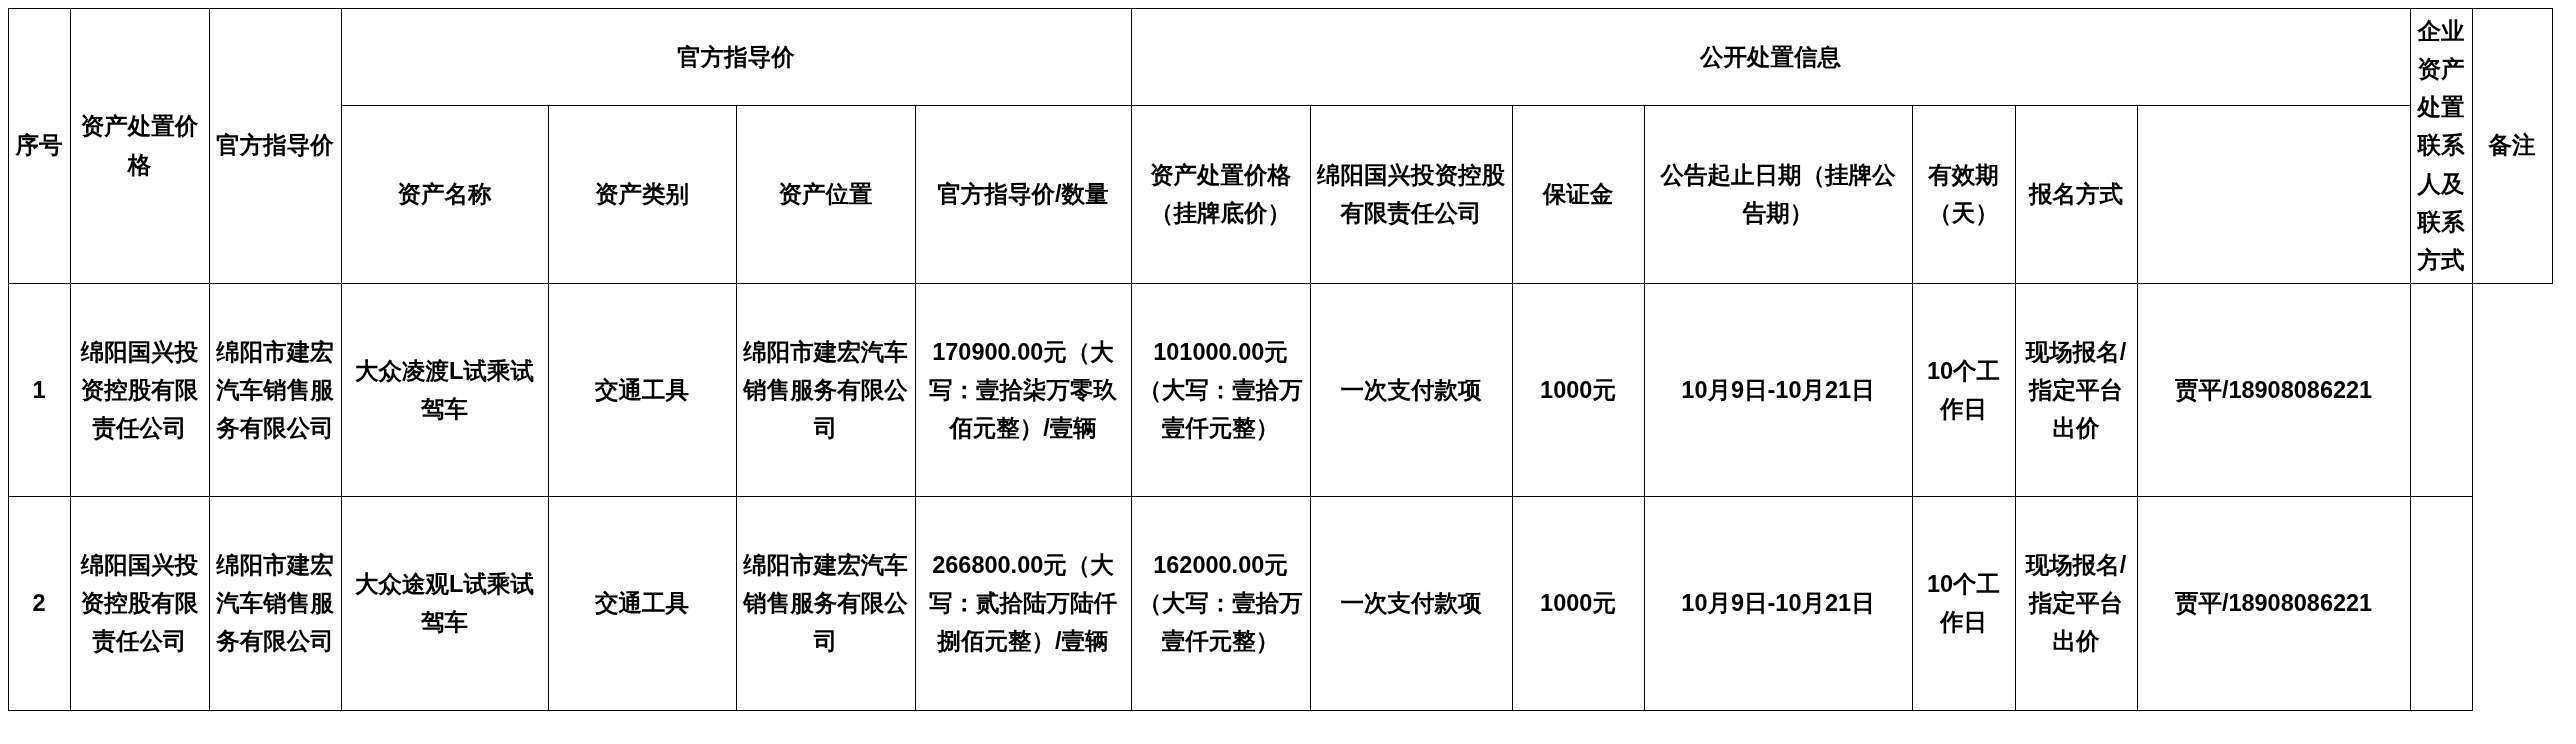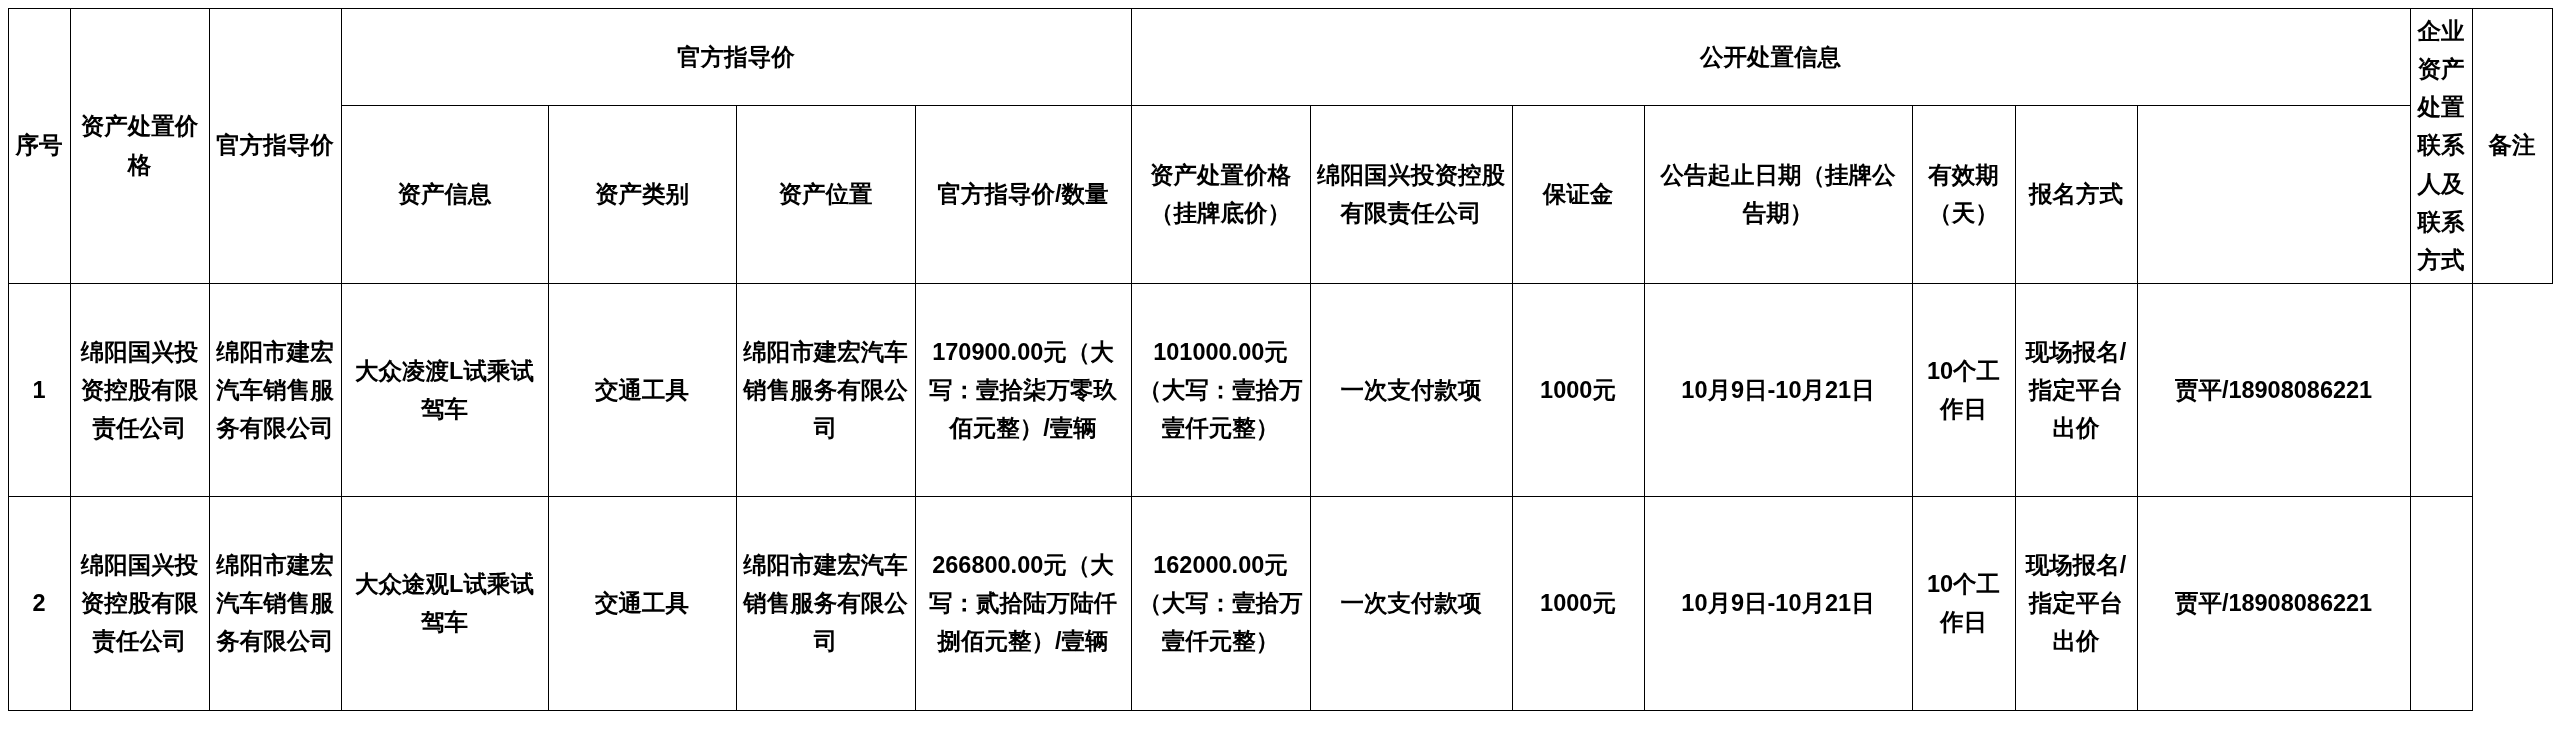--- a/index.html
+++ b/index.html
@@ -95,21 +95,21 @@
       <tr>
         <th rowspan="2">序号</th>
         <th rowspan="2">资产处置价格</th>
         <th rowspan="2">官方指导价</th>
         <th colspan="4" class="group-head">官方指导价</th>
         <th colspan="7" class="group-head">公开处置信息</th>
         <th rowspan="2">企业资产处置联系人及联系方式</th>
         <th rowspan="2">备注</th>
       </tr>
       <tr>
-        <th>资产信息</th>
+        <th>资产名称</th>
         <th>资产类别</th>
         <th>资产位置</th>
         <th>官方指导价/数量</th>
         <th>资产处置价格（挂牌底价）</th>
         <th>绵阳国兴投资控股有限责任公司</th>
         <th>保证金</th>
         <th>公告起止日期（挂牌公告期）</th>
         <th>有效期（天）</th>
         <th>报名方式</th>
       </tr>

